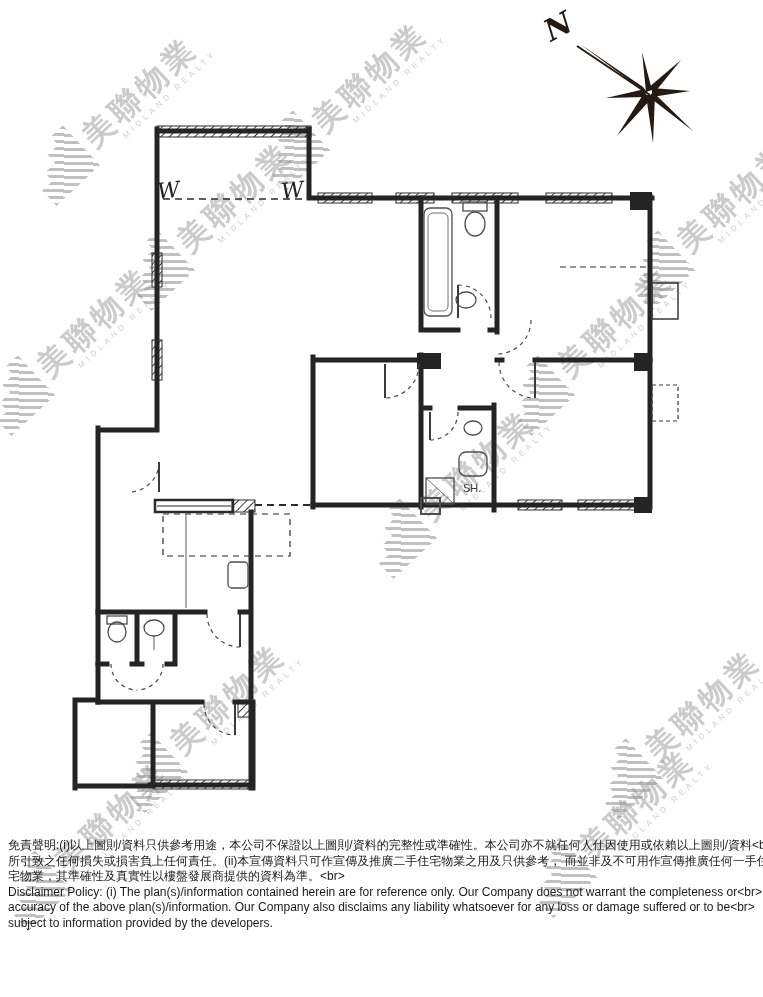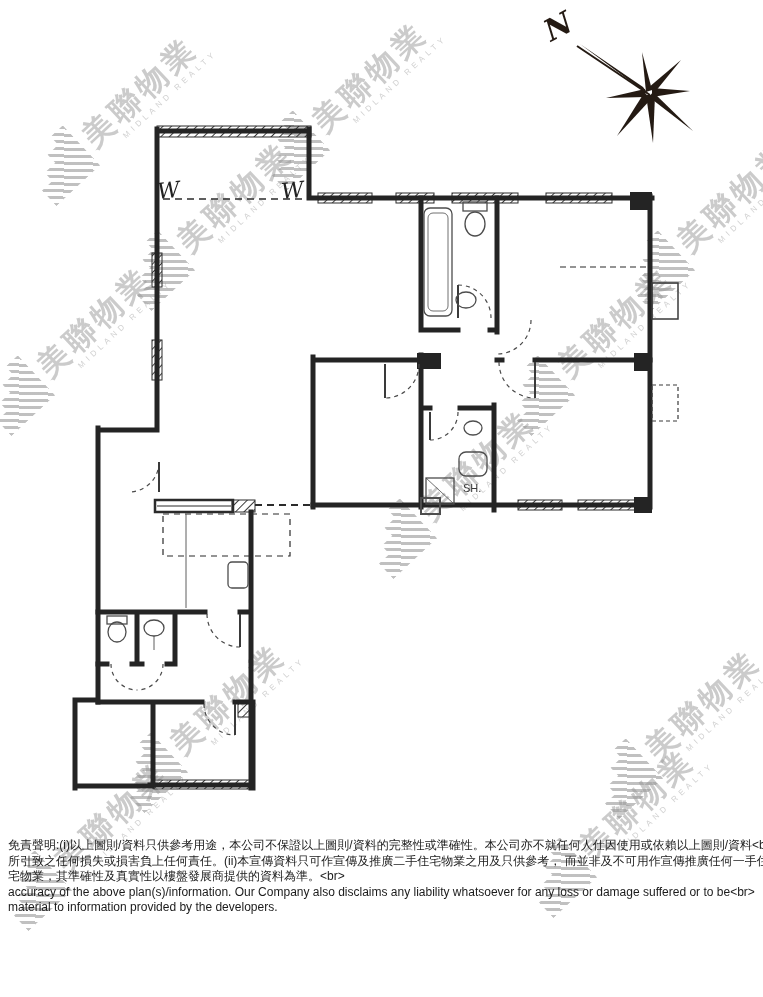--- a/index.html
+++ b/index.html
@@ -247,17 +247,18 @@
       <polygon points="643,87 580,44 649,95"></polygon>
       <line x1="650" y1="95" x2="577" y2="46" stroke="#241a13" stroke-width="2"></line>
       <text x="551" y="42" font-size="30" font-style="italic" font-weight="bold" font-family="DejaVu Serif, Liberation Serif, serif" transform="rotate(-28 551 42)">N</text>
     </g>
   </svg>
 
   <div id="disclaimer">
     <div class="dline">免責聲明:(i)以上圖則/資料只供參考用途，本公司不保證以上圖則/資料的完整性或準確性。本公司亦不就任何人仕因使用或依賴以上圖則/資料&lt;br&gt;</div>
     <div class="dline">所引致之任何損失或損害負上任何責任。(ii)本宣傳資料只可作宣傳及推廣二手住宅物業之用及只供參考， 而並非及不可用作宣傳推廣任何一手住&lt;br&gt;</div>
     <div class="dline">宅物業，其準確性及真實性以樓盤發展商提供的資料為準。&lt;br&gt;</div>
+    <div class="dline">Disclaimer Policy: (i) The plan(s)/information contained herein are for reference only. Our Company does not warrant the completeness or&lt;br&gt;</div>
     <div class="dline">accuracy of the above plan(s)/information. Our Company also disclaims any liability whatsoever for any loss or damage suffered or to be&lt;br&gt;</div>
-    <div class="dline">material to information provided by the developers.</div>
+    <div class="dline">subject to information provided by the developers.</div>
   </div>
 
 </div>
 
 </body></html>

